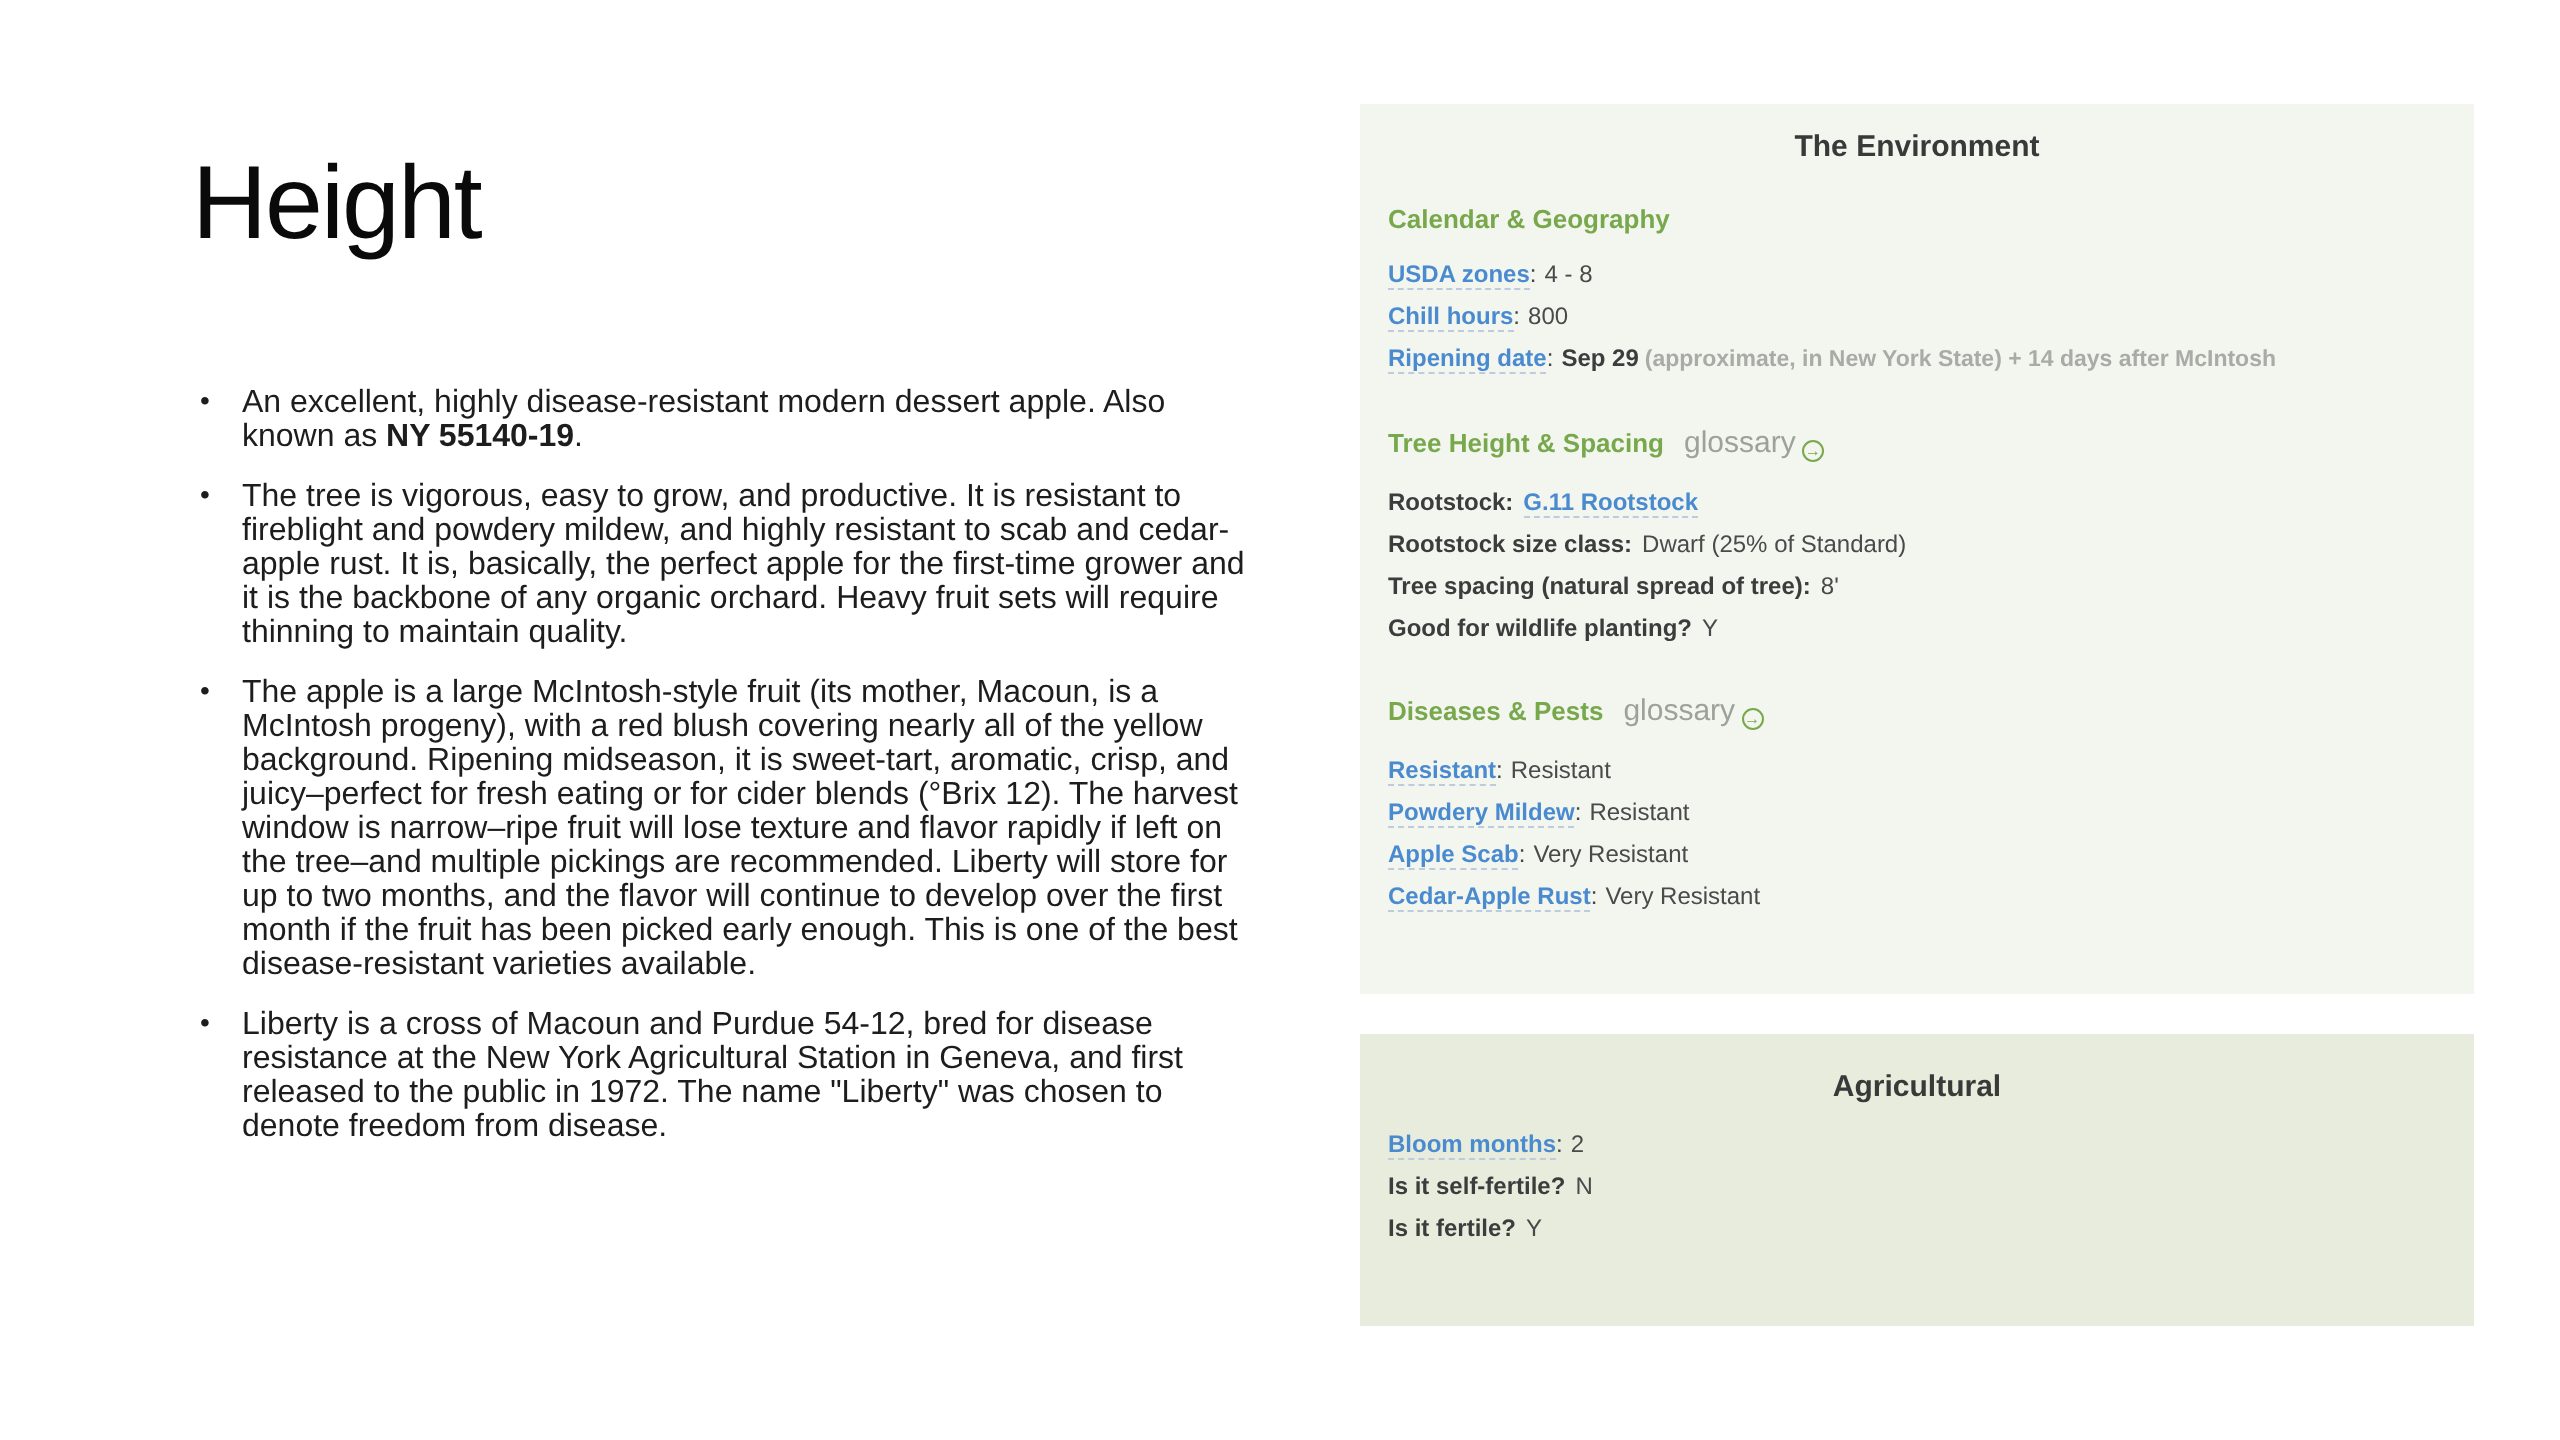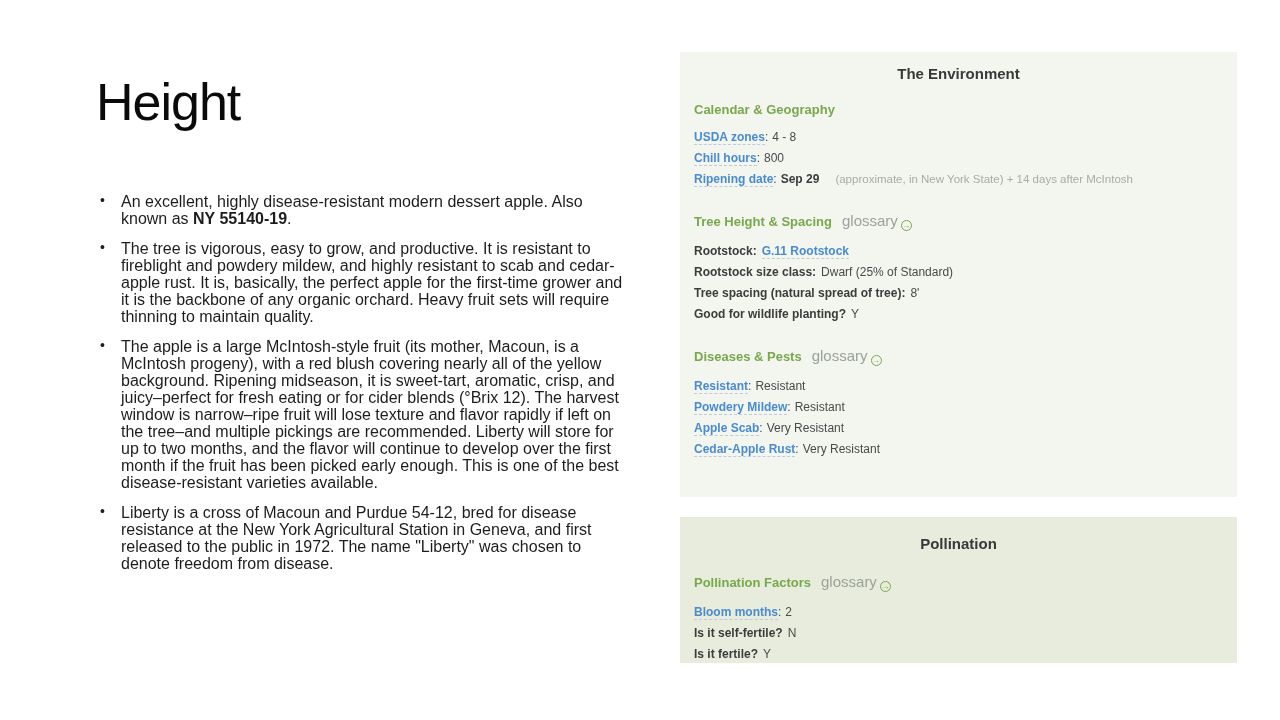--- a/index.html
+++ b/index.html
@@ -47,21 +47,21 @@
   .row { margin:8px 0 0 0; font-size:12px; line-height:13px; color:#4a4a4a; }
   .row.first { margin-top:14px; }
 
   .plink {
     color:#4a8bd0; font-weight:700; text-decoration:none;
     border-bottom:1px dashed #bccbdd; cursor:pointer;
   }
   .sep { color:#454545; }
   .val { margin-left:4px; color:#4a4a4a; }
   .val-strong { margin-left:4px; color:#3c3c3c; font-weight:700; }
-  .note { margin-left:16px; color:#a9aba6; font-size:11.5px; }
+  .note { margin-left:3px; color:#a9aba6; font-size:11.5px;font-weight:bold; }
   .blabel { font-weight:700; color:#3c3c3c; }
   .bval { margin-left:5px; color:#4a4a4a; }
   .blabel + .plink { margin-left:5px; }
 
   .glossary {
     margin-left:10px; font-size:15px; font-weight:400; color:#9ba29a;
     cursor:pointer; text-decoration:none;
   }
   .gicon {
     display:inline-block; width:11px; height:11px; box-sizing:border-box;
@@ -141,25 +141,22 @@
     </div>
     <div class="row">
       <a class="plink">Apple Scab</a><span class="sep">:</span><span class="val">Very Resistant</span>
     </div>
     <div class="row">
       <a class="plink">Cedar-Apple Rust</a><span class="sep">:</span><span class="val">Very Resistant</span>
     </div>
   </section>
 
   <section class="panel panel-poll">
-    <h2 class="panel-title">Pollination</h2>
+    <h2 class="panel-title">Agricultural</h2>
 
-    <h3 class="sec-heading first">
-      <span>Pollination Factors</span><a class="glossary"><span>glossary</span><span class="gicon"></span></a>
-    </h3>
     <div class="row first">
       <a class="plink">Bloom months</a><span class="sep">:</span><span class="val">2</span>
     </div>
     <div class="row">
       <span class="blabel">Is it self-fertile?</span><span class="bval">N</span>
     </div>
     <div class="row">
       <span class="blabel">Is it fertile?</span><span class="bval">Y</span>
     </div>
   </section>

